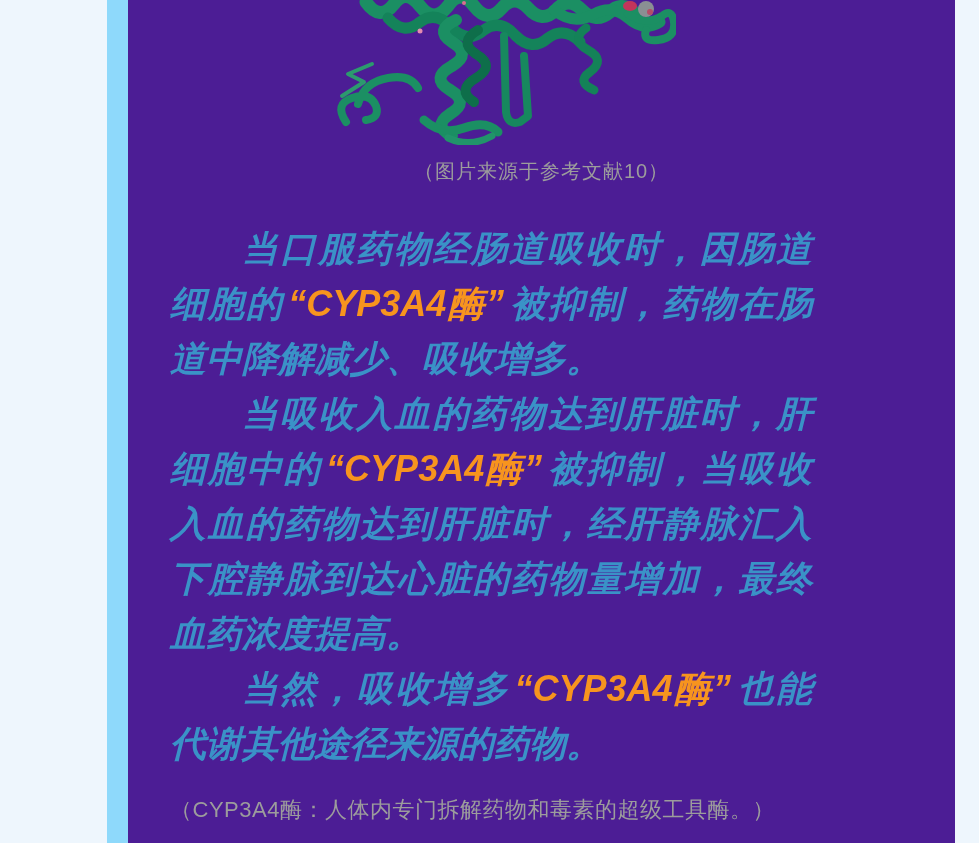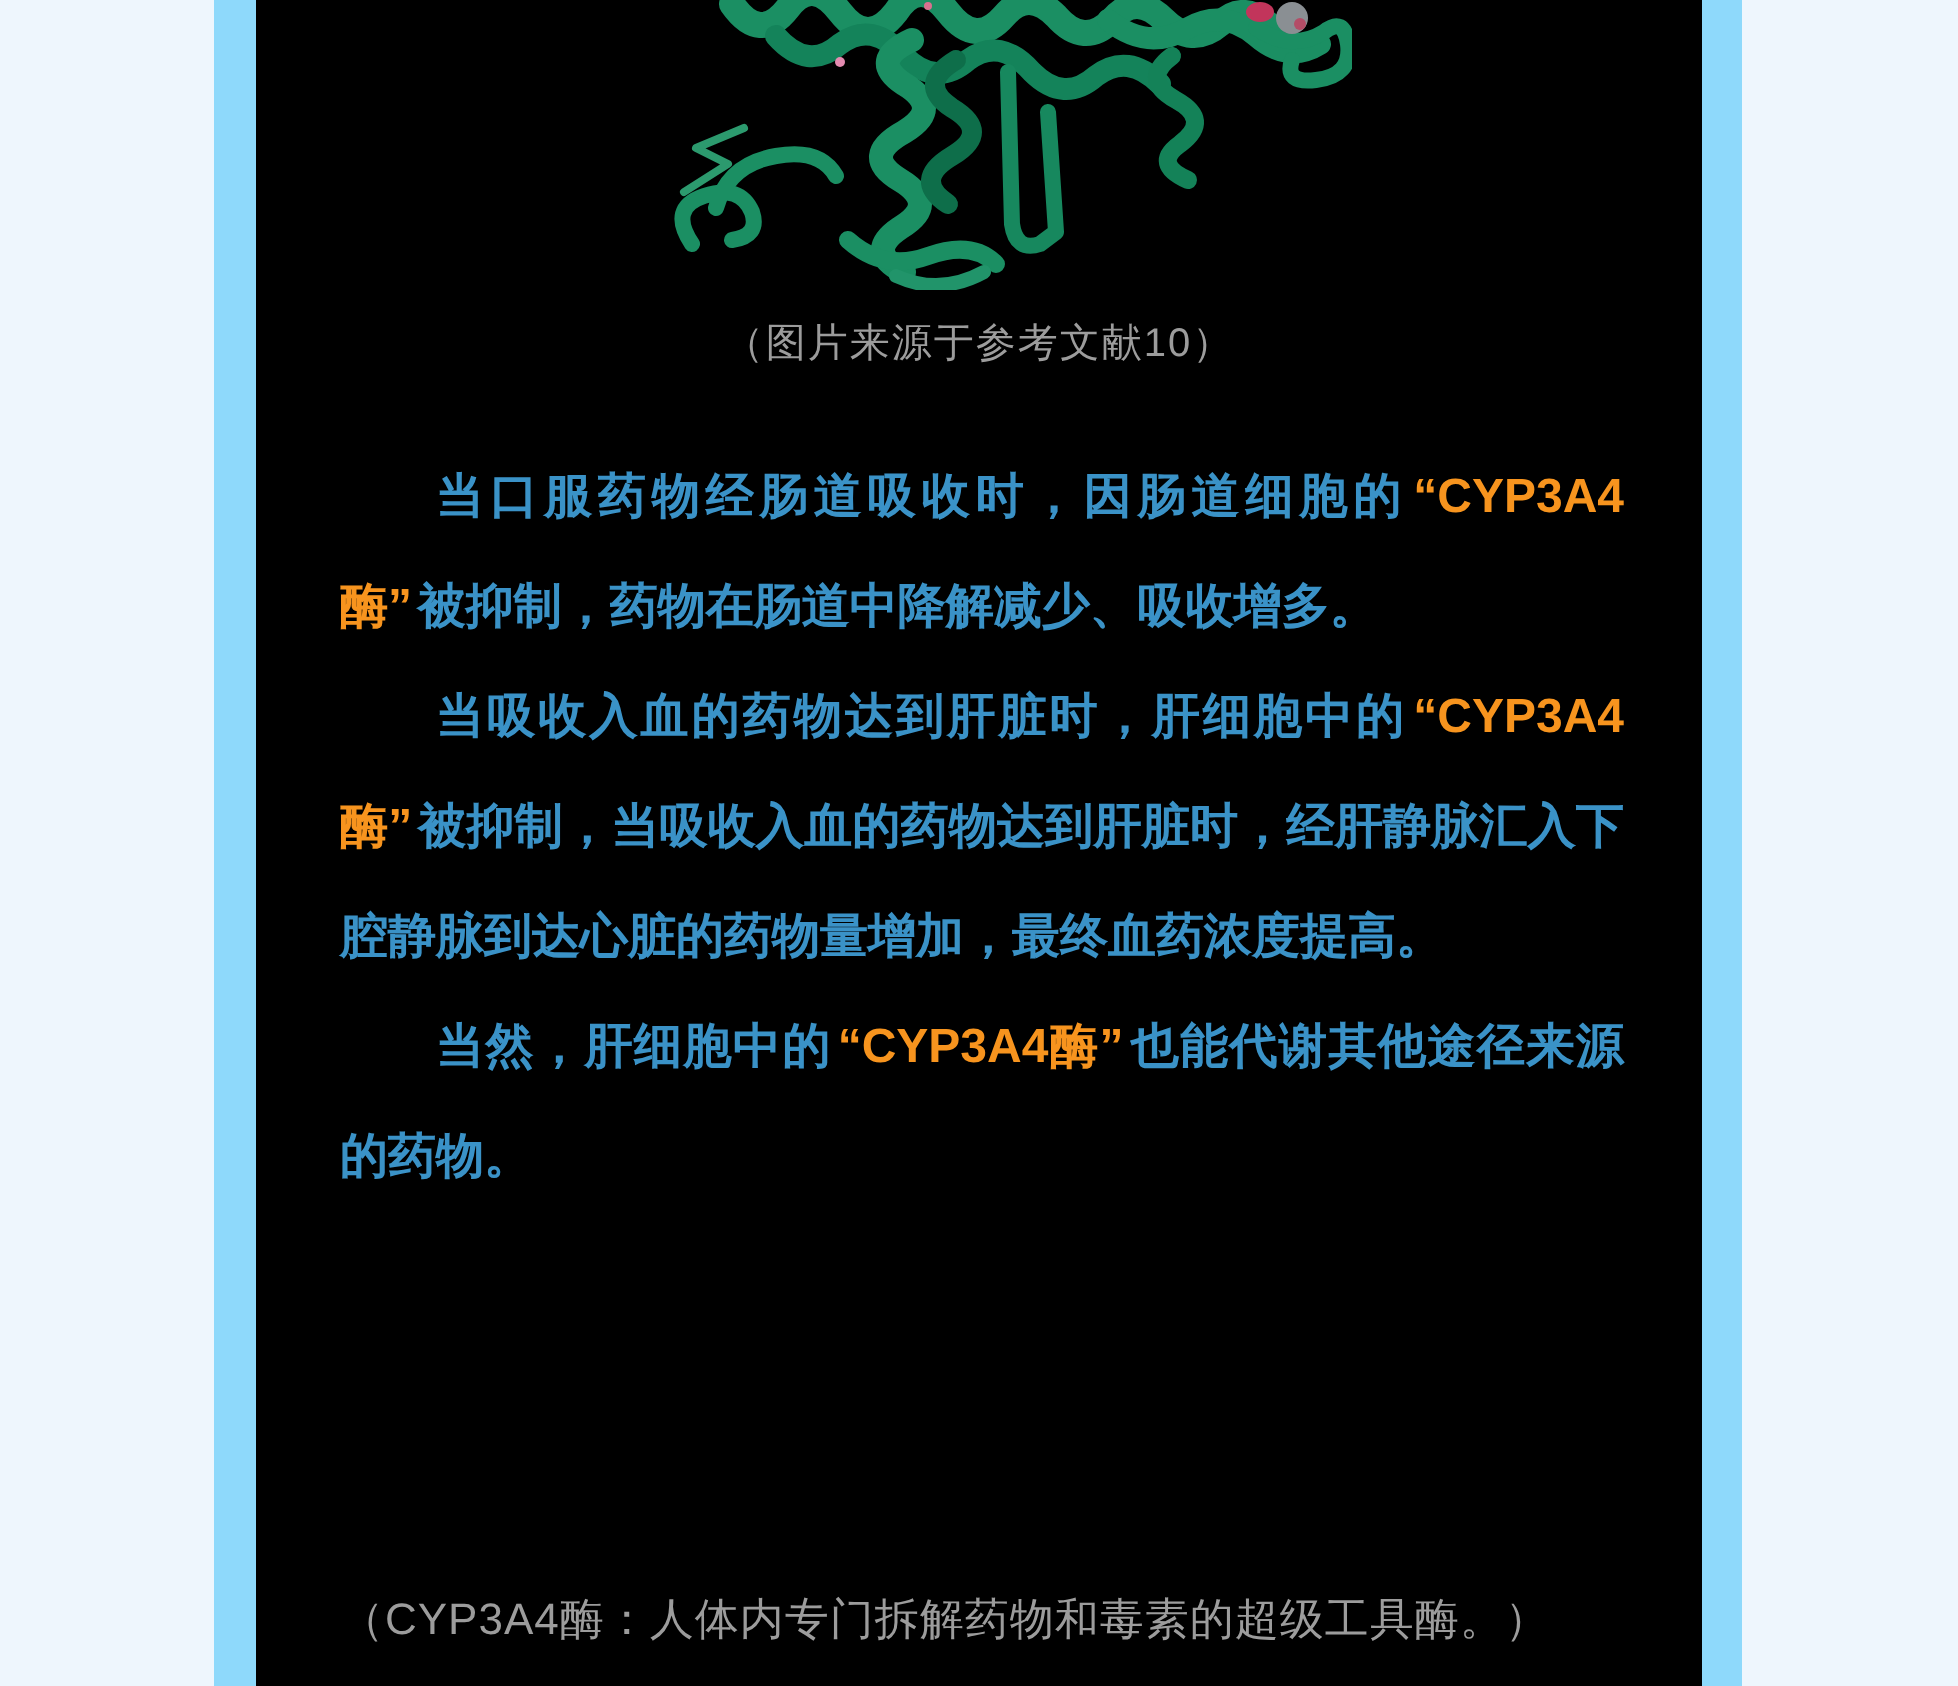--- a/index.html
+++ b/index.html
@@ -19,23 +19,23 @@
     height: 843px;
     background: #8ed9fb;
   }
   .stripe.left  { left: 107px; width: 21px; }
   .stripe.right { left: 851px; width: 20px; }
 
   .card {
     position: absolute;
     left: 128px;
     top: 0;
-    width: 723px;
+    width: 827px;
     height: 843px;
-    background: #000000;
+    background: #4c1d95;
   }
 
   .protein {
     position: absolute;
     left: 200px;
     top: 0;
     width: 348px;
     height: 145px;
   }
 
@@ -49,25 +49,26 @@
     letter-spacing: 1px;
     color: #9c9c9c;
     font-weight: 400;
   }
 
   .body-text {
     position: absolute;
     top: 221px;
     left: 42px;
     width: 642px;
-    font-size: 24px;
+    font-size: 36px;
     line-height: 55px;
     font-weight: 700;
     color: #3a92c7;
     text-align: justify;
+    font-style: italic;
   }
   .body-text p {
     text-indent: 2em;
     margin: 0;
   }
   .seg-orange {
     color: #f7941e;
     padding: 0 0.12em;
   }
 
@@ -120,19 +121,19 @@
       <circle cx="322" cy="12" r="3" fill="#b44d67"></circle>
       <circle cx="92" cy="31" r="2.5" fill="#e48bb0"></circle>
       <circle cx="136" cy="3" r="2" fill="#d9708f"></circle>
     </svg>
 
     <div class="figure-caption">（图片来源于参考文献10）</div>
 
     <div class="body-text" id="article-body">
         <p><span class="seg-blue">当口服药物经肠道吸收时，因肠道细胞的</span><span class="seg-orange">“CYP3A4酶”</span><span class="seg-blue">被抑制，药物在肠道中降解减少、吸收增多。</span></p>
         <p><span class="seg-blue">当吸收入血的药物达到肝脏时，肝细胞中的</span><span class="seg-orange">“CYP3A4酶”</span><span class="seg-blue">被抑制，当吸收入血的药物达到肝脏时，经肝静脉汇入下腔静脉到达心脏的药物量增加，最终血药浓度提高。</span></p>
-        <p><span class="seg-blue">当然，肝细胞中的</span><span class="seg-orange">“CYP3A4酶”</span><span class="seg-blue">也能代谢其他途径来源的药物。</span></p>
+        <p><span class="seg-blue">当然，吸收增多</span><span class="seg-orange">“CYP3A4酶”</span><span class="seg-blue">也能代谢其他途径来源的药物。</span></p>
       </div>
 
     <div class="footnote">（CYP3A4酶：人体内专门拆解药物和毒素的超级工具酶。）</div>
 
   </div>
 </div>
 
 </body></html>

